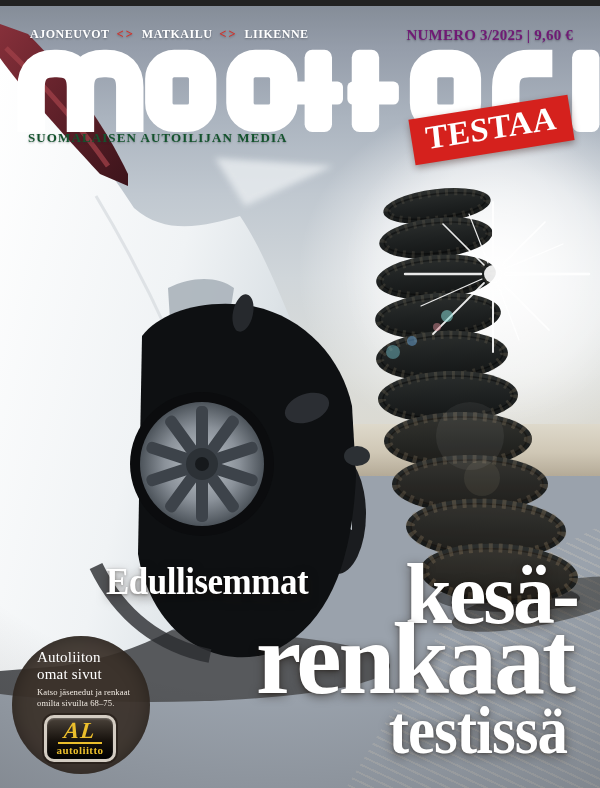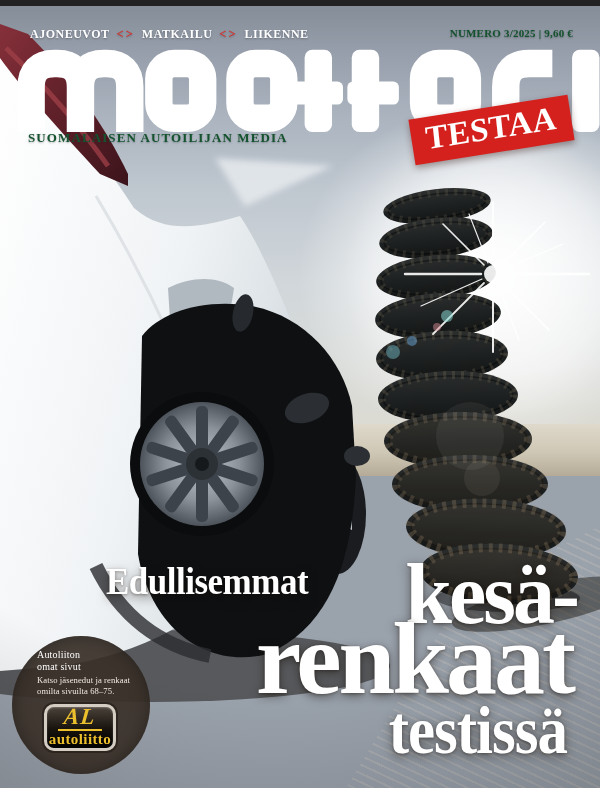--- a/index.html
+++ b/index.html
@@ -40,21 +40,21 @@
   }
 
   
   .topbar{
     position:absolute;left:30px;top:21px;z-index:6;display:flex;align-items:center;gap:7px;
     color:#fff;font-size:12px;font-weight:700;letter-spacing:.5px;
     text-shadow:0 1px 2px rgba(35,38,48,.4);white-space:nowrap;
   }
   .topbar .sep{color:#da291f;font-weight:800;letter-spacing:2px;font-size:12.5px;}
   .issue{
-    position:absolute;right:27px;top:21px;z-index:6;color:#14532d;font-size:11px;font-weight:700;
+    position:absolute;right:27px;top:21px;z-index:6;color:#701a75;font-size:15px;font-weight:700;
     letter-spacing:.2px;text-shadow:0 1px 2px rgba(35,38,48,.4);white-space:nowrap;
   }
 
   
   .logo{position:absolute;left:13px;top:35px;width:592px;height:auto;z-index:6;}
   .sr-only{position:absolute;width:1px;height:1px;overflow:hidden;clip:rect(0 0 0 0);white-space:nowrap;}
   .tagline{
     position:absolute;left:28px;top:124px;z-index:6;color:#14532d;font-size:13px;font-weight:700;
     letter-spacing:1.1px;text-shadow:0 1px 2px rgba(35,38,48,.35);white-space:nowrap;
   }
@@ -84,31 +84,31 @@
   .line1{right:23px;top:544px;font-size:84px;letter-spacing:-3px;transform:scaleY(1.04);transform-origin:right top;}
   .line2{right:27px;top:602px;font-size:102px;letter-spacing:-3px;}
   .line3{right:33px;top:690px;font-size:61px;letter-spacing:-1px;transform:scaleY(1.12);transform-origin:right top;}
 
   
   .member{
     position:absolute;left:12px;top:630px;width:138px;height:138px;border-radius:50%;z-index:6;
     background:rgba(58,48,41,.93);box-shadow:inset 0 0 18px rgba(0,0,0,.35);
     color:#fff;padding:13px 10px 0 25px;
   }
-  .member .t{font-size:10px;font-weight:400;line-height:1.16;letter-spacing:.2px;}
+  .member .t{font-size:15px;font-weight:400;line-height:1.16;letter-spacing:.2px;}
   .member .n{font-size:8.6px;line-height:1.3;color:#efe9e1;margin-top:3px;letter-spacing:.1px;}
   .al-box{
     width:72px;height:47px;margin:6px 0 0 7px;border-radius:10px;
     background:linear-gradient(180deg,#4a423a 0%,#17120d 55%,#000 100%);
     border:3px solid #d4cdc3;box-shadow:0 0 0 2px rgba(35,28,22,.65), inset 0 1px 2px rgba(255,255,255,.25);
     display:flex;flex-direction:column;align-items:center;justify-content:center;
   }
   .al-main{font-size:23px;font-weight:700;font-style:italic;color:#ecbf2c;line-height:.9;letter-spacing:1px;transform:skewX(-6deg);}
   .al-rule{width:44px;height:2px;background:#ecbf2c;margin:1px 0 1px;}
-  .al-sub{font-size:15px;font-weight:700;color:#ecbf2c;letter-spacing:.4px;line-height:1;}
+  .al-sub{font-size:11px;font-weight:700;color:#ecbf2c;letter-spacing:.4px;line-height:1;}
 </style>
 </head>
 <body>
 
 <div class="cover">
 
   <div class="sky"></div>
   <div class="horizon"></div>
   <div class="road"></div>
   <div class="road-streaks"></div>

